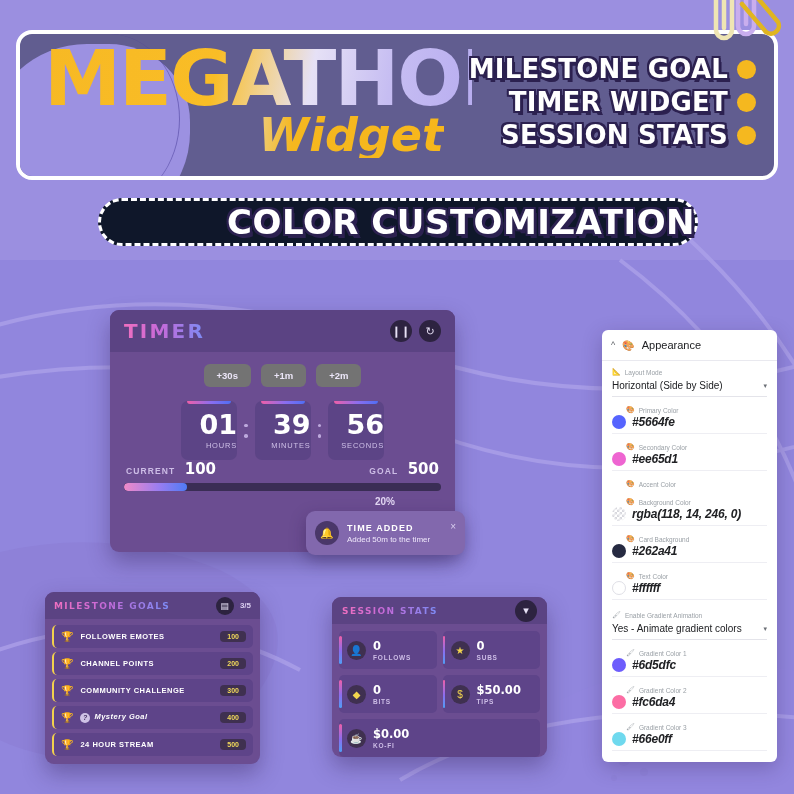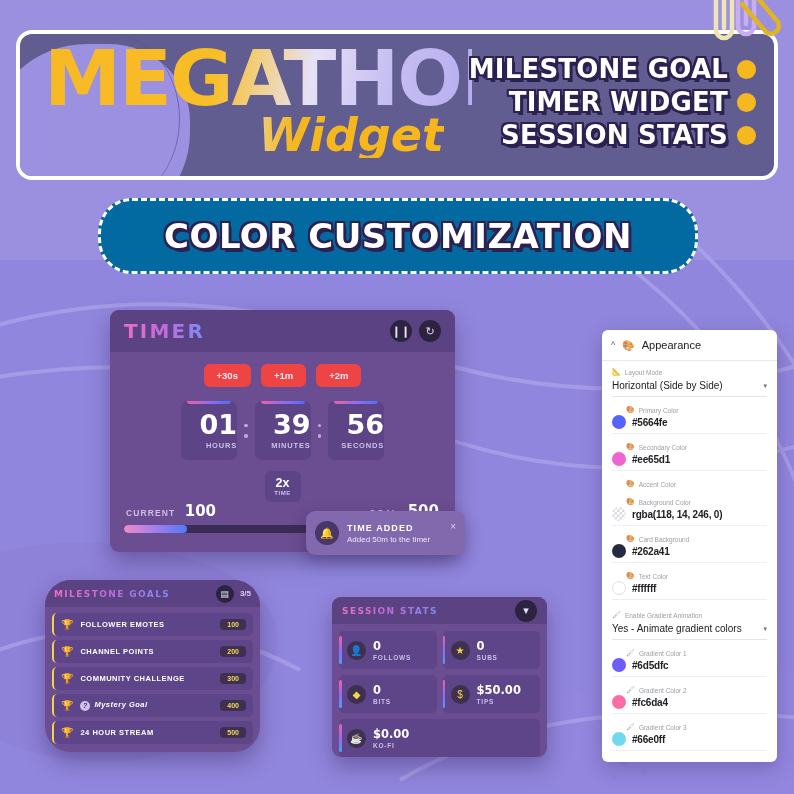--- a/index.html
+++ b/index.html
@@ -105,25 +105,25 @@
     background: #f5b81f;
     flex: 0 0 auto;
   }
 
   .clips { position: absolute; right: 10px; top: -22px; }
 
   
   .cc-pill {
     position: absolute;
     left: 98px; top: 198px;
-    width: 600px; height: 76px;
-    background: #0369a1;
+    width: 600px; height: 48px;
+    background: #0f172a;
     border: 3px dashed #ffffff;
     border-radius: 34px;
-    display: flex; align-items: center; justify-content: center;
+    display: flex; align-items: center; justify-content: flex-end;
   }
   .cc-text {
     font-family: "DejaVu Sans", sans-serif;
     font-weight: 900;
     font-size: 34px;
     letter-spacing: .5px;
     color: #ffffff;
     text-shadow:
       -2px -2px 0 #2c2150, 2px -2px 0 #2c2150,
       -2px  2px 0 #2c2150, 2px  2px 0 #2c2150,
@@ -164,21 +164,21 @@
   }
 
   
   #timer-widget { left: 110px; top: 310px; width: 345px; height: 242px; }
   #timer-widget .widget-head { height: 42px; }
   #timer-widget .widget-title { font-size: 20px; }
   .timer-body { padding: 12px 14px 0; position: relative; height: 203px; }
 
   .quick-row { display: flex; justify-content: center; gap: 10px; }
   .quick-btn {
-    background: #ef4444;
+    background: #737373;
     color: #ece6f8;
     font-size: 9.5px; font-weight: 700;
     border-radius: 6px;
     padding: 6px 13px;
   }
 
   .digits-row {
     display: flex; align-items: flex-start; justify-content: center;
     gap: 7px; margin-top: 14px;
   }
@@ -195,21 +195,21 @@
     content: ""; position: absolute; left: 6px; right: 6px; top: 0; height: 2.5px;
     background: linear-gradient(90deg,#ef5fa8 0%,#8a6ef0 55%,#4f6ef5 100%);
     border-radius: 0 0 3px 3px;
   }
   .digit-val {
     font-family: "DejaVu Sans", sans-serif;
     font-weight: 900; font-size: 27px; color: #ffffff;
     line-height: 28px;
   }
   .digit-lab {
-    font-size: 7.5px; font-weight: 700; letter-spacing: .8px;
+    font-size: 7.5px; font-weight: 400; letter-spacing: .8px;
     color: #cfc0e8; margin-top: 2px; padding-left: 29px;
   }
   .colon {
     display: flex; flex-direction: column; gap: 7px;
     justify-content: center; height: 59px;
   }
   .colon i { width: 3.5px; height: 3.5px; border-radius: 50%; background: #bda9dd; display: block; }
 
   .mult-wrap { display: flex; justify-content: center; margin-top: 11px; }
   .mult-box {
@@ -247,21 +247,21 @@
   .toast-ic {
     width: 24px; height: 24px; border-radius: 50%;
     background: #4a3769; color: #fff; font-size: 11px;
     display: flex; align-items: center; justify-content: center; flex: 0 0 auto;
   }
   .toast-tt { font-size: 9px; font-weight: 900; letter-spacing: 1.1px; color: #ffffff; }
   .toast-ms { font-size: 8px; color: #eee6fa; margin-top: 2px; }
   .toast-x { position: absolute; right: 9px; top: 10px; font-size: 10px; color: #d8cdee; }
 
   
-  #milestone-widget { left: 45px; top: 580px; width: 215px; height: 172px; border-radius: 26px; }
+  #milestone-widget { left: 45px; top: 592px; width: 215px; height: 172px; }
   #milestone-widget .widget-head { height: 27px; padding: 0 9px; }
   #milestone-widget .widget-title { font-size: 9px; letter-spacing: 1.4px; }
   .ms-head-right { display: flex; align-items: center; gap: 6px; }
   .ms-count { font-size: 8px; font-weight: 700; color: #d9ccef; }
   .ms-list { padding: 6px 7px; display: flex; flex-direction: column; gap: 4px; }
   .ms-item {
     height: 23px; background: #5e4489; border-radius: 5px;
     display: flex; align-items: center; padding: 0 7px; gap: 7px;
     border-left: 2.5px solid #f2d14d;
   }
@@ -349,21 +349,21 @@
   .swatch { width: 14px; height: 14px; border-radius: 50%; flex: 0 0 auto; }
   .swatch.checker {
     background-image:
       linear-gradient(45deg,#d8d8de 25%,transparent 25%,transparent 75%,#d8d8de 75%),
       linear-gradient(45deg,#d8d8de 25%,transparent 25%,transparent 75%,#d8d8de 75%);
     background-size: 5px 5px;
     background-position: 0 0, 2.5px 2.5px;
     background-color: #ffffff;
   }
   .swatch.white-sw { background: #ffffff; border: 1px solid #dfdfe6; }
-  .ap-cval { font-size: 10px; font-weight: 700; color: #202124; letter-spacing: -.2px; }
+  .ap-cval { font-size: 12px; font-weight: 700; color: #202124; letter-spacing: -.2px; font-style: italic; }
   .mini-ic { font-size: 7px; }
 </style>
 </head>
 <body>
 
 <div id="stage">
 
   <svg class="bg-svg" viewBox="0 0 794 794" aria-hidden="true">
     <rect width="794" height="794" fill="#9b8fe0"></rect>
     <path d="M0 260 H794 V794 H0 Z" fill="#9186dd"></path>
@@ -453,26 +453,20 @@
         <div class="colon">
             <i></i>
             <i></i>
           </div>
         <div class="digit-box">
           <span class="digit-val">56</span>
           <span class="digit-lab">SECONDS</span>
         </div>
       </div>
 
-      <div class="mult-wrap">
-        <div class="mult-box">
-          <span class="mult-x">2x</span>
-          <span class="mult-t">TIME</span>
-        </div>
-      </div>
 
       <div class="goal-row">
         <div>
           <span class="goal-lab">CURRENT</span>
           <span class="goal-num">100</span>
         </div>
         <div>
           <span class="goal-lab">GOAL</span>
           <span class="goal-num">500</span>
         </div>

